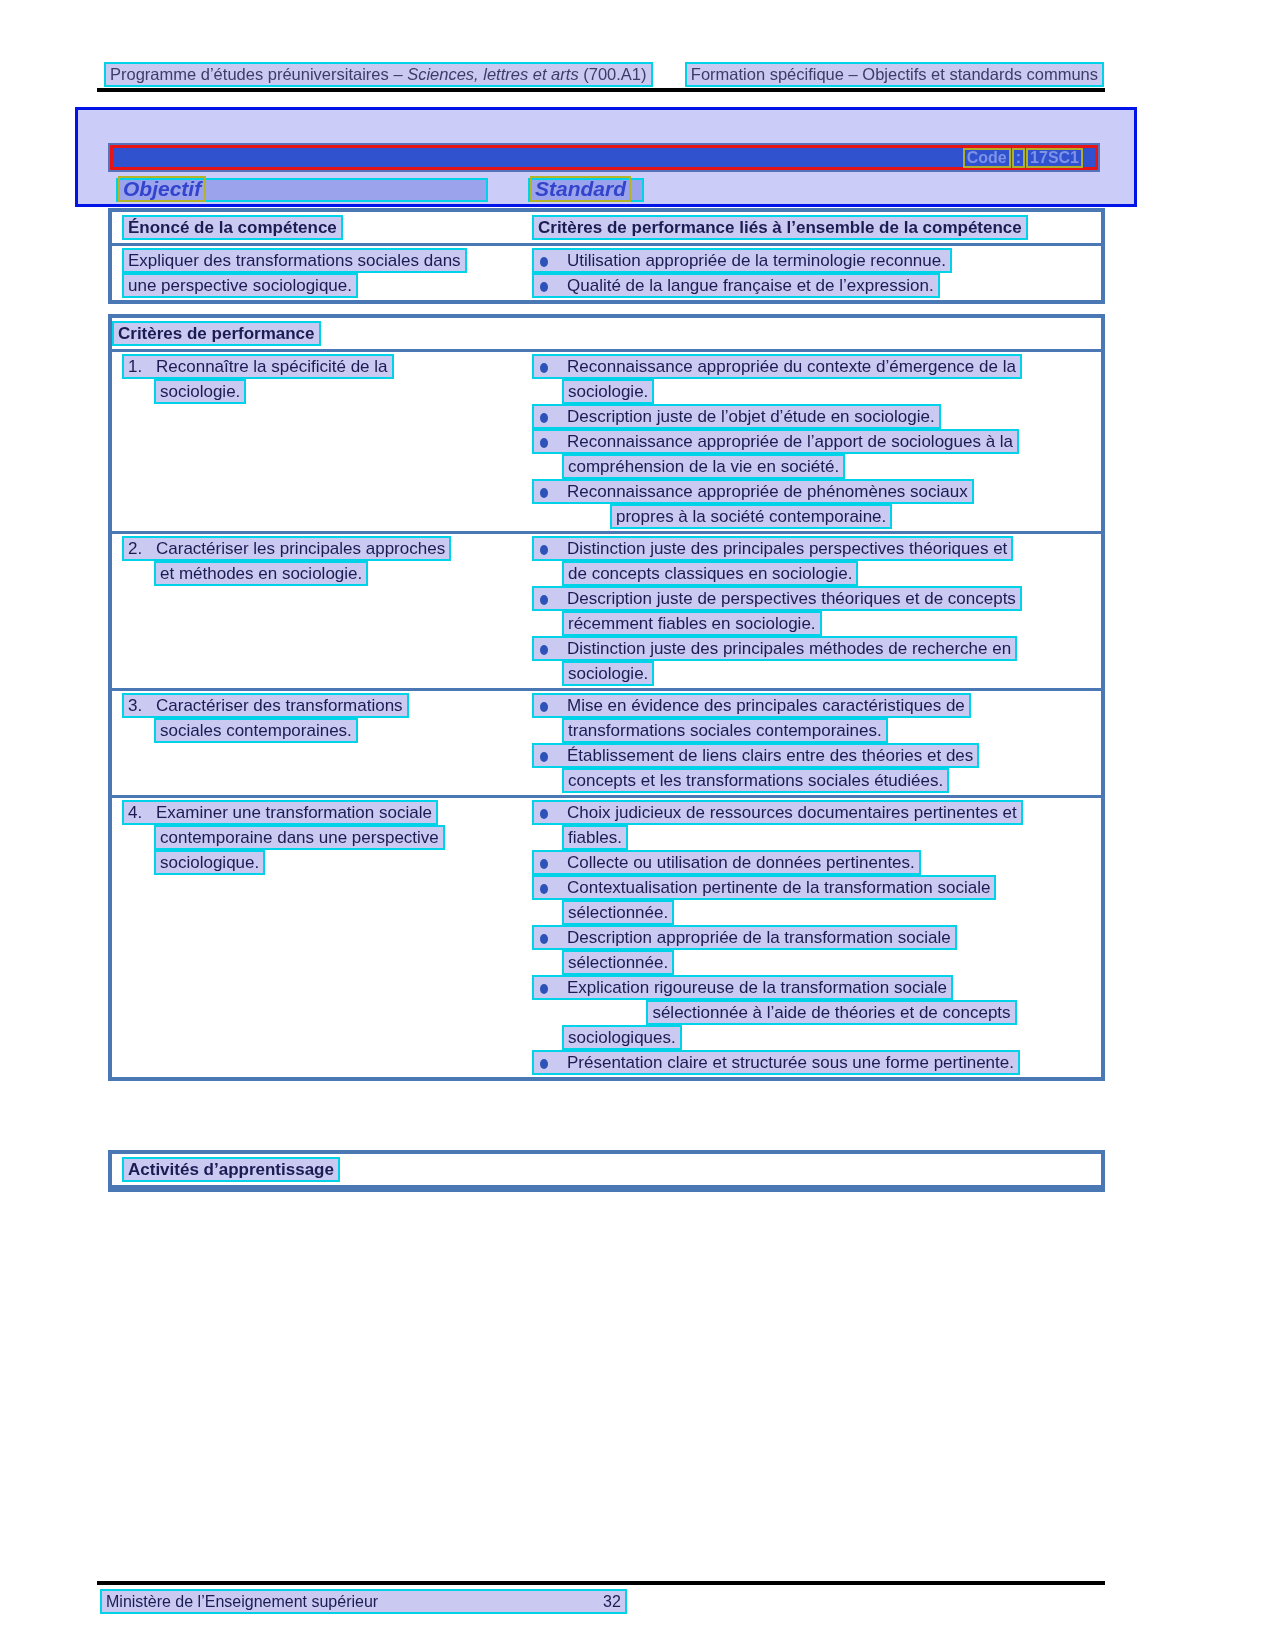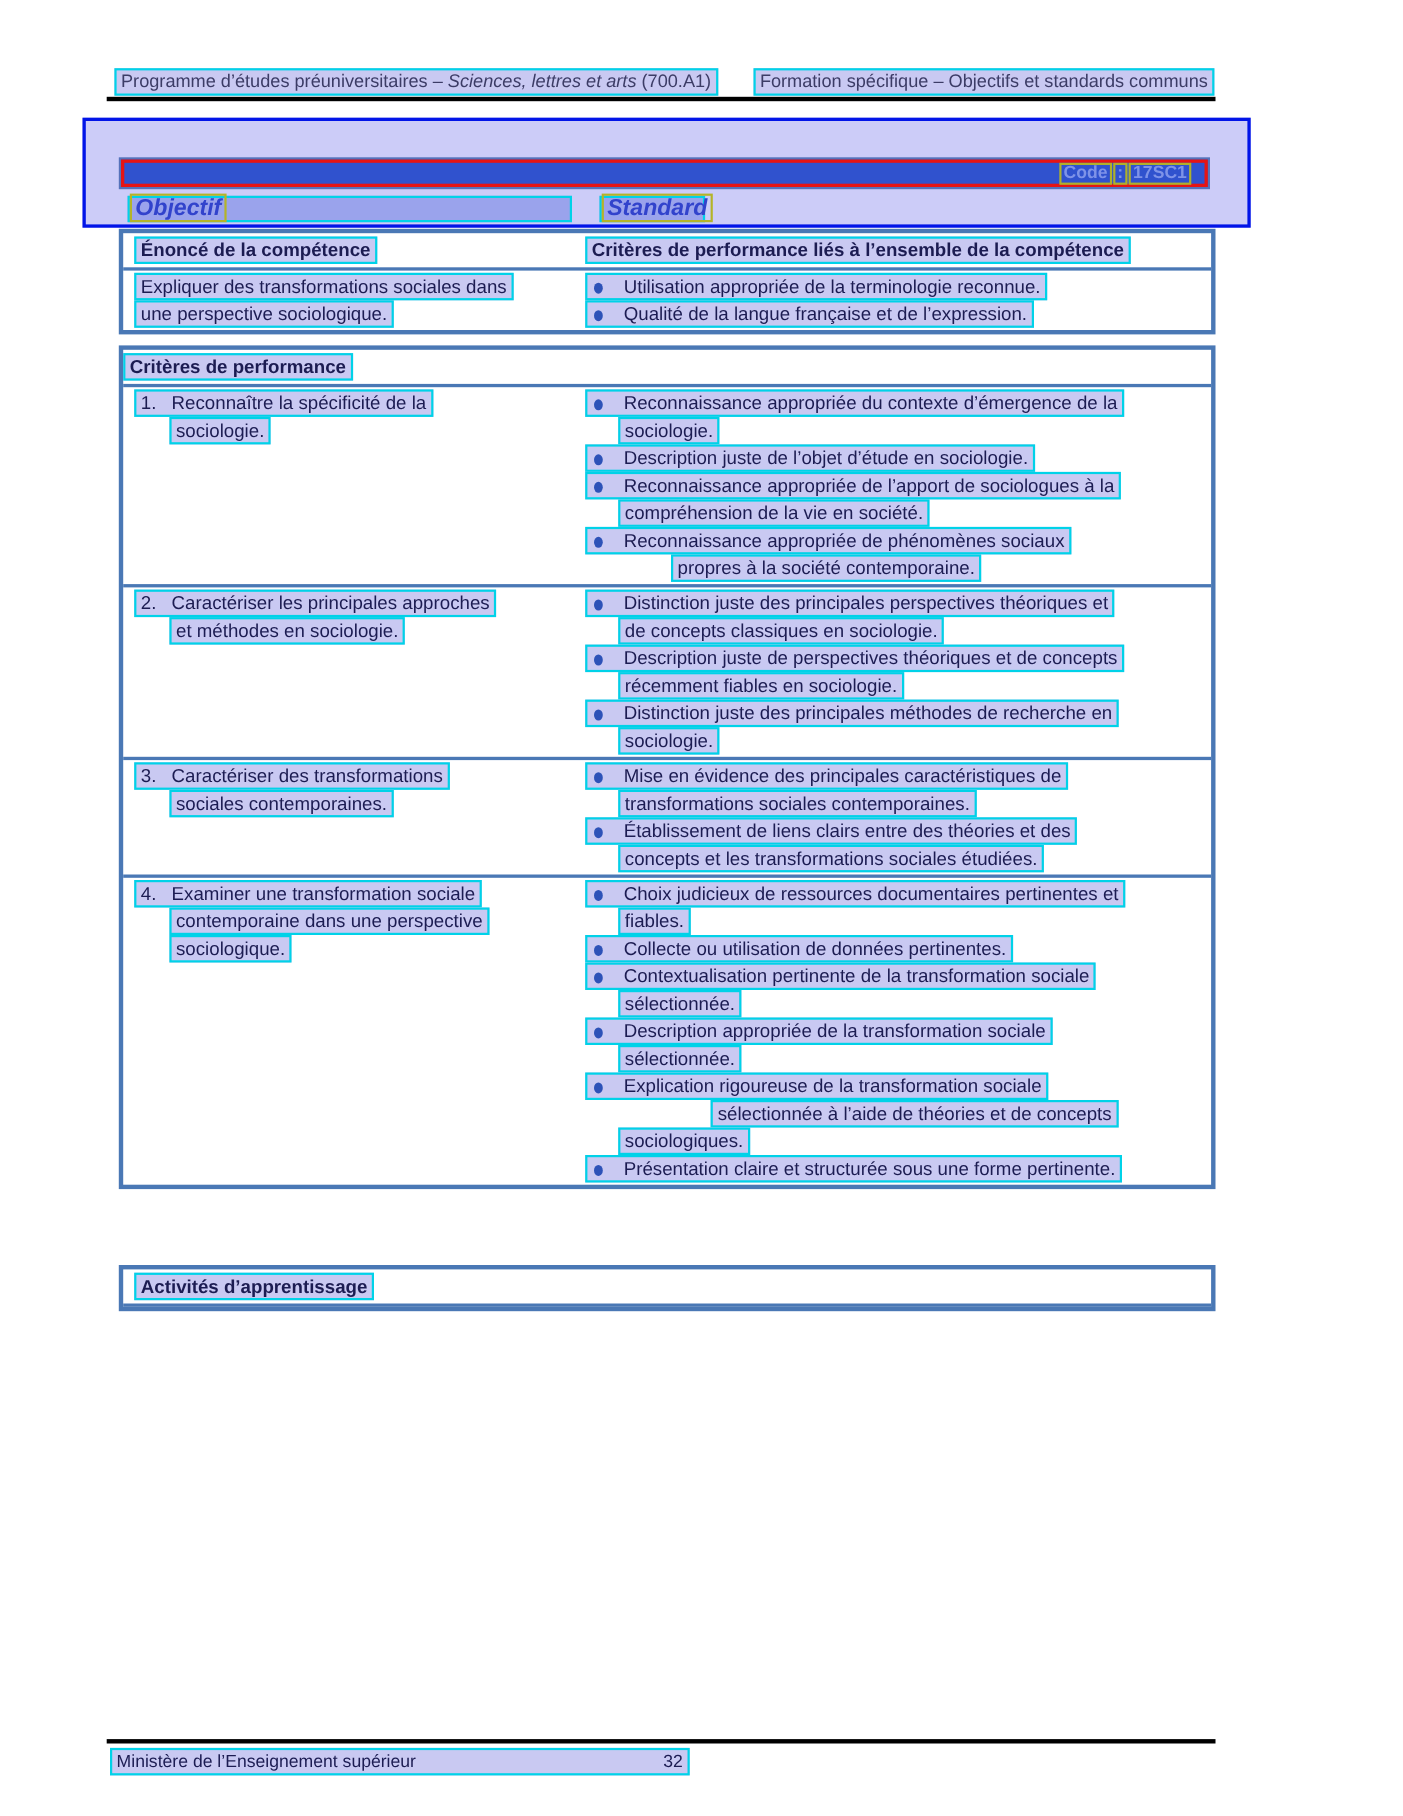--- a/index.html
+++ b/index.html
@@ -34,22 +34,22 @@
   .banner-box{position:absolute;left:75px;top:107px;width:1062px;height:100px;
     background:var(--banner-fill);border:3px solid var(--banner-border);box-sizing:border-box;}
   .code-bar-outer{position:absolute;left:30px;top:33px;width:992px;height:29px;
     background:var(--codebar-band);padding:2px;box-sizing:border-box;}
   .code-bar-inner{height:100%;box-sizing:border-box;border:3px solid var(--codebar-border);
     background:var(--codebar-fill);display:flex;justify-content:flex-end;align-items:center;padding-right:12px;}
   .code-text{font-weight:bold;font-size:16px;line-height:16px;color:var(--code-text);}
   .tok{border:2px solid var(--token-border);padding:0 2px;margin-left:1px;display:inline-block;}
   .band{position:absolute;top:68px;height:24px;background:#9aa3ec;border:2px solid var(--hl-border);
     box-sizing:border-box;display:flex;align-items:center;}
-  .band-obj{left:38px;width:404px;}
-  .band-std{left:467px;width:96px;}
+  .band-obj{left:38px;width:372px;}
+  .band-std{left:450px;width:116px;}
   .word{border:2px solid #b4b428;padding:0 3px;font-weight:bold;font-style:italic;
     font-size:21px;line-height:22px;color:var(--accent-text);margin-top:-3px;}
   
   .doc-table{position:absolute;left:108px;width:997px;border:4px solid var(--tborder);
     box-sizing:border-box;background:#fff;}
   .table1{top:208px;}
   .table2{top:314px;}
   .table3{top:1150px;}
   .trow{display:flex;padding:2px 0;}
   .thead{border-bottom:3px solid var(--tborder);padding:3px 0;}

